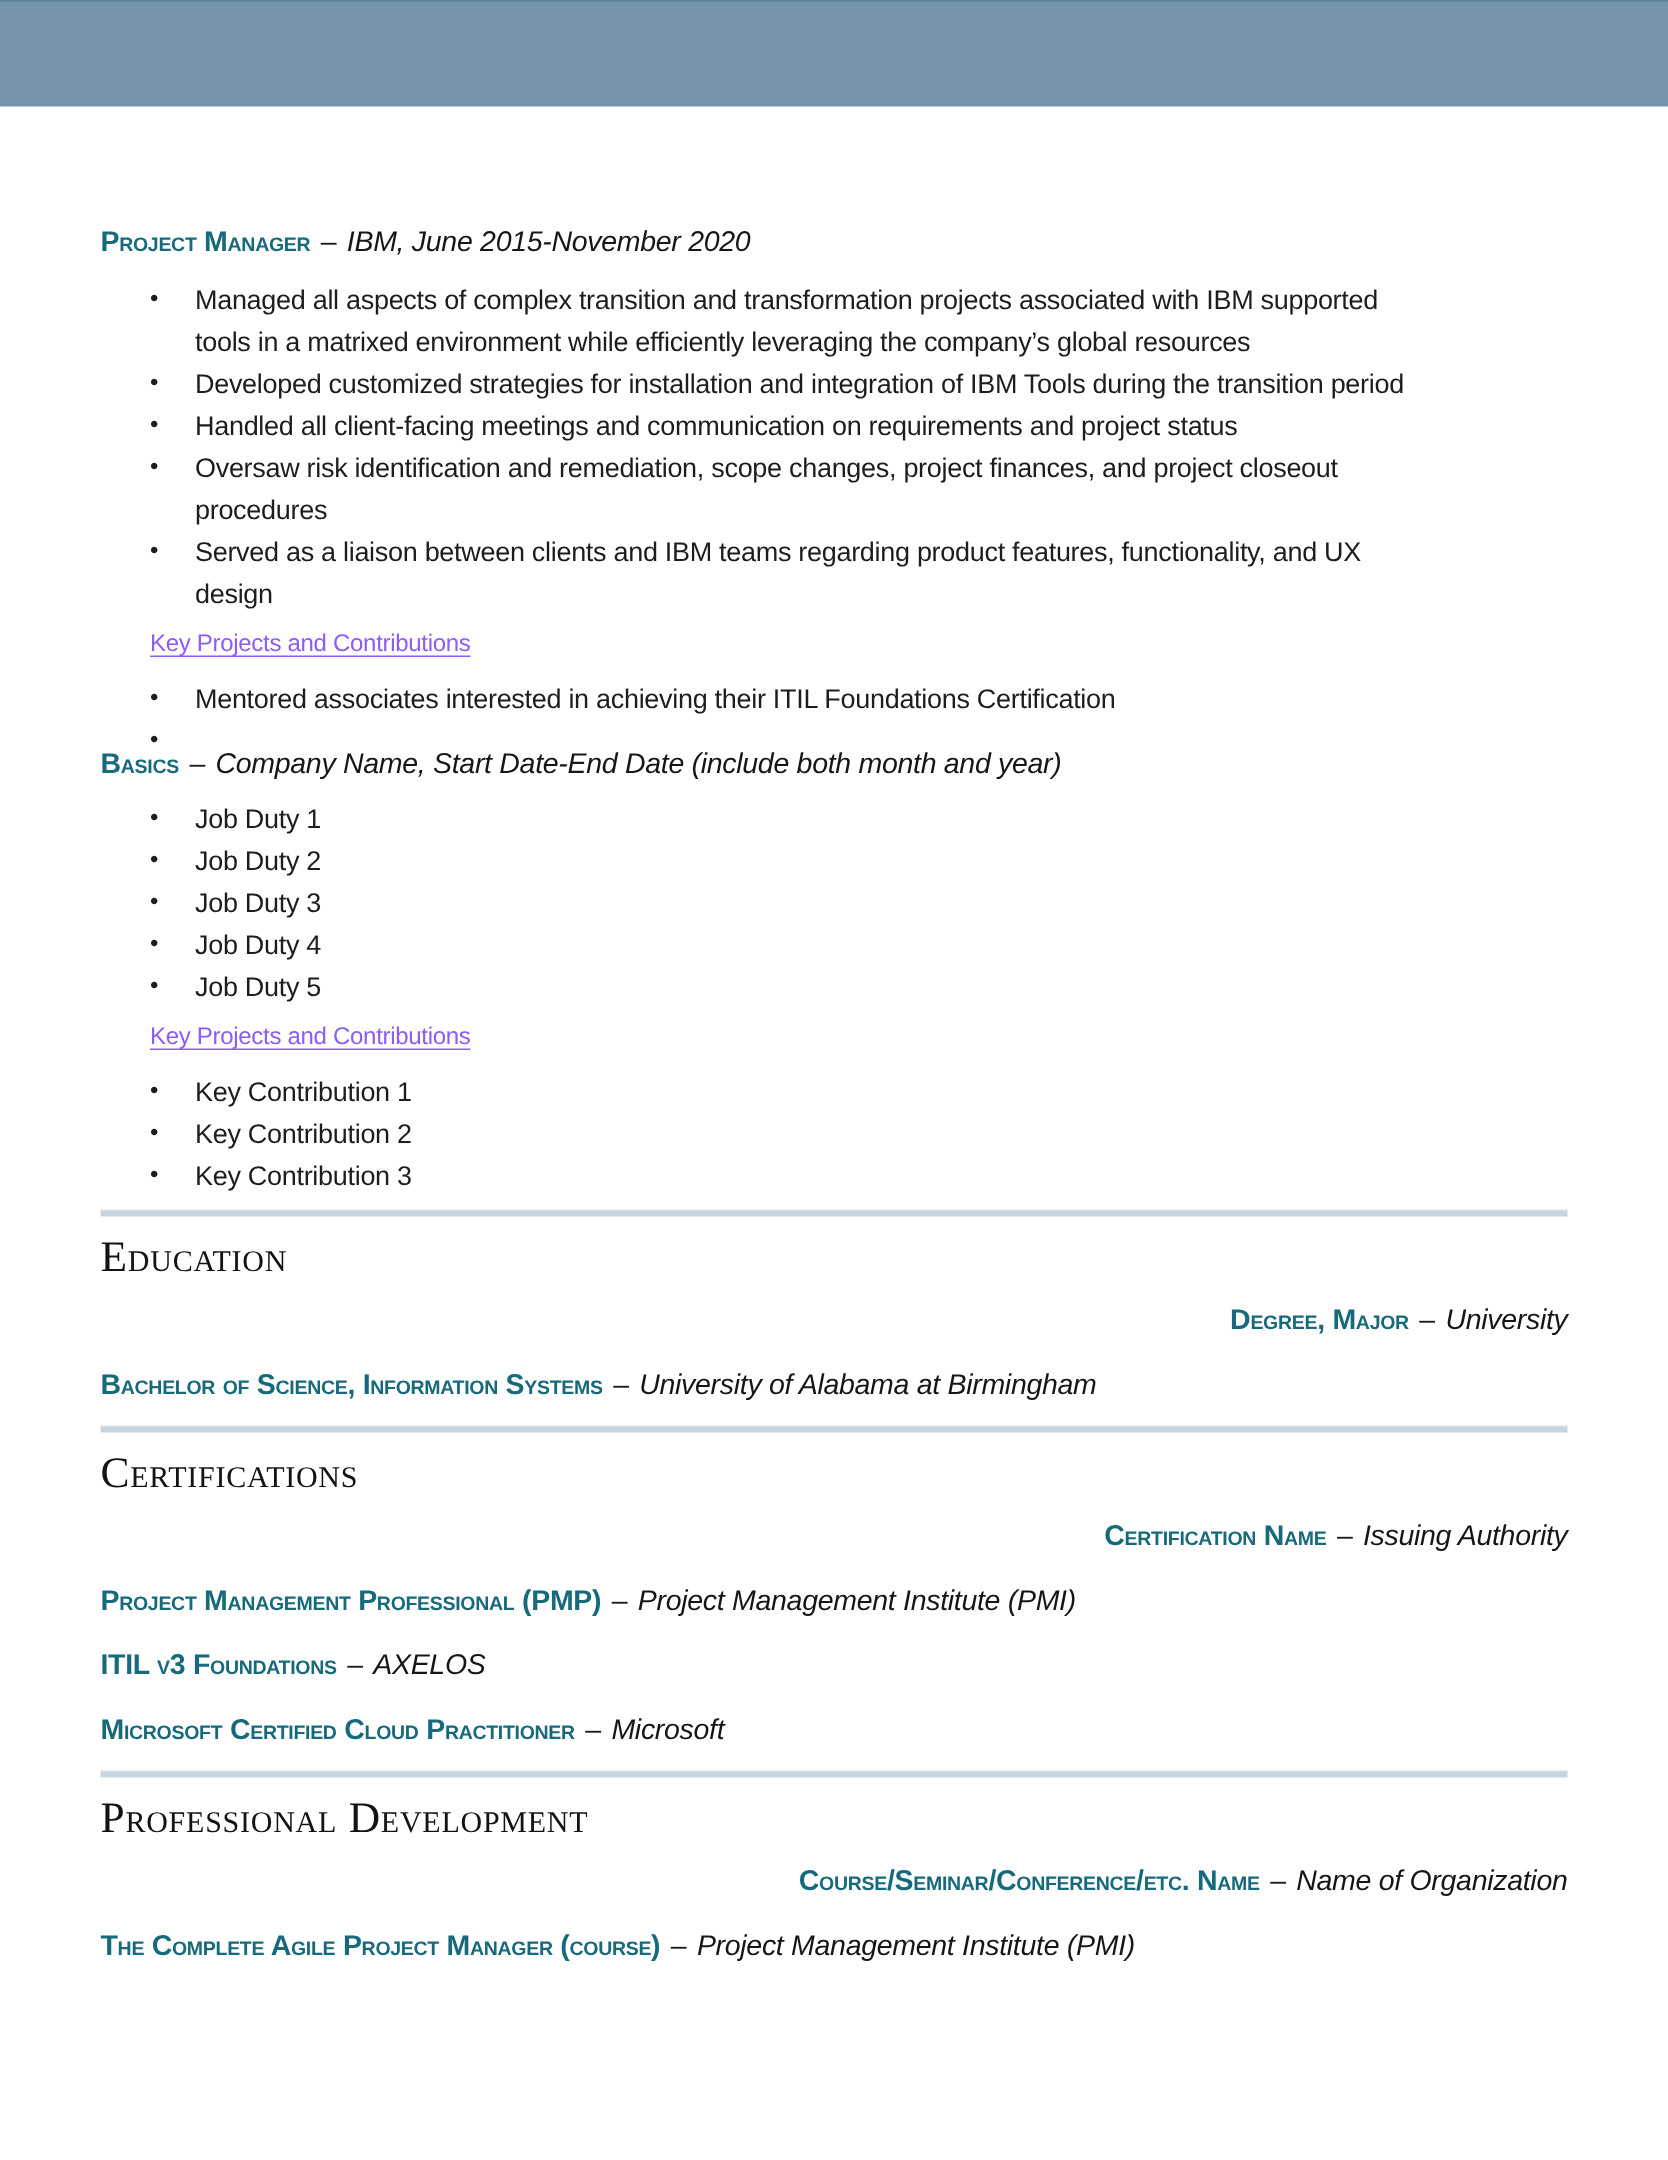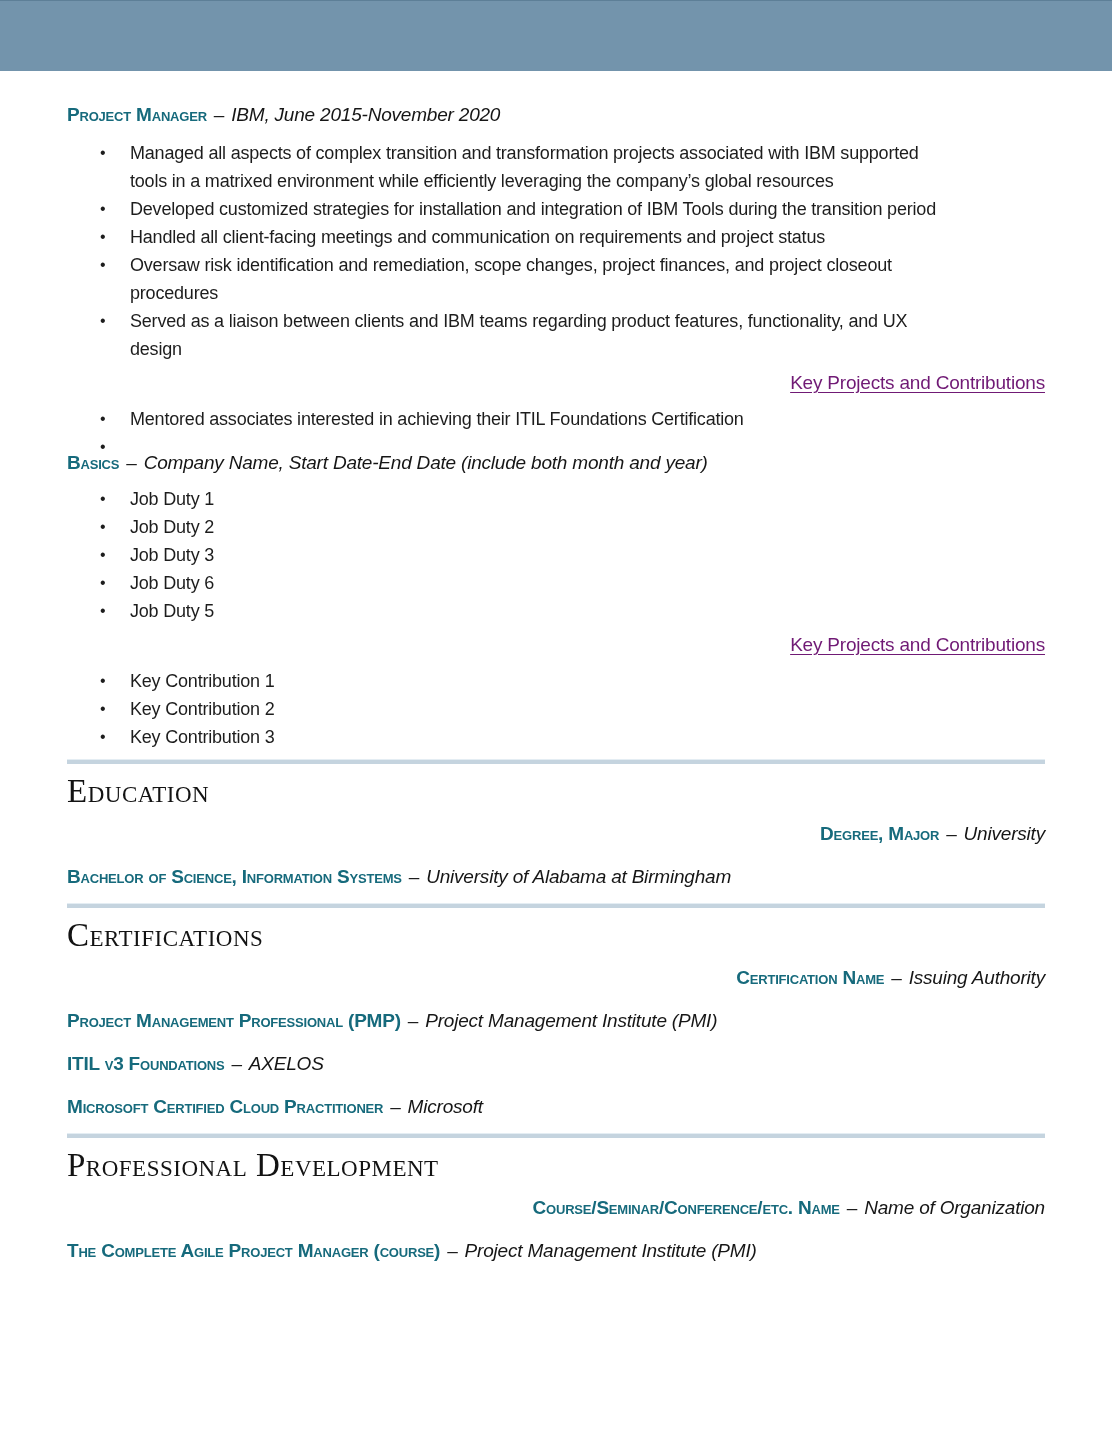--- a/index.html
+++ b/index.html
@@ -13,20 +13,21 @@
     overflow: hidden;
   }
   .top-band {
     width: 1112px;
     height: 71px;
     background: #7394ac;
     border-top: 1px solid #5d7f97;
   }
   .content {
     padding: 32px 67px 0 67px;
+    margin-top: 47px;
   }
   
   .entry-line {
     font-size: 19px;
     line-height: 24px;
     letter-spacing: -0.2px;
     white-space: nowrap;
   }
   .accent-name {
     color: #166a7c;
@@ -58,43 +59,42 @@
   }
   .bullet {
     position: absolute;
     left: 33px;
     top: 0;
     font-size: 16px;
   }
   .li-text { white-space: pre-line; }
   .key-heading {
     margin: 6px 0 0 33px;
-    font-size: 19px;
+    font-size: 16px;
     line-height: 28px;
     letter-spacing: -0.2px;
-    color: #701a75;
+    color: #8b5cf6;
     text-decoration: underline;
     text-underline-offset: 3px;
-    text-align: right;
   }
   .job2 { margin-top: 18px; }
   
   .rule {
     height: 5px;
     background: #c5d4df;
     border-top: 1px solid #e4edf3;
     margin: 14px 0 0 0;
   }
   .rule.first { margin-top: 8px; }
   
   .section-heading {
     font-family: "Liberation Serif", serif;
     font-variant: small-caps;
     font-weight: normal;
-    font-size: 33px;
+    font-size: 29px;
     line-height: 34px;
     letter-spacing: 0.5px;
     color: #131313;
     margin: 10px 0 0 0;
   }
   .entry-line.mt-first { margin-top: 14px; text-align: right; }
   .entry-line.mt { margin-top: 19px; }
 </style>
 </head>
 <body>
@@ -158,21 +158,21 @@
       <li>
         <span class="bullet">•</span>
         <span class="li-text">Job Duty 2</span>
       </li>
       <li>
         <span class="bullet">•</span>
         <span class="li-text">Job Duty 3</span>
       </li>
       <li>
         <span class="bullet">•</span>
-        <span class="li-text">Job Duty 6</span>
+        <span class="li-text">Job Duty 4</span>
       </li>
       <li>
         <span class="bullet">•</span>
         <span class="li-text">Job Duty 5</span>
       </li>
     </ul>
 
     <div class="key-heading">Key Projects and Contributions</div>
 
     <ul class="bullets tight">

